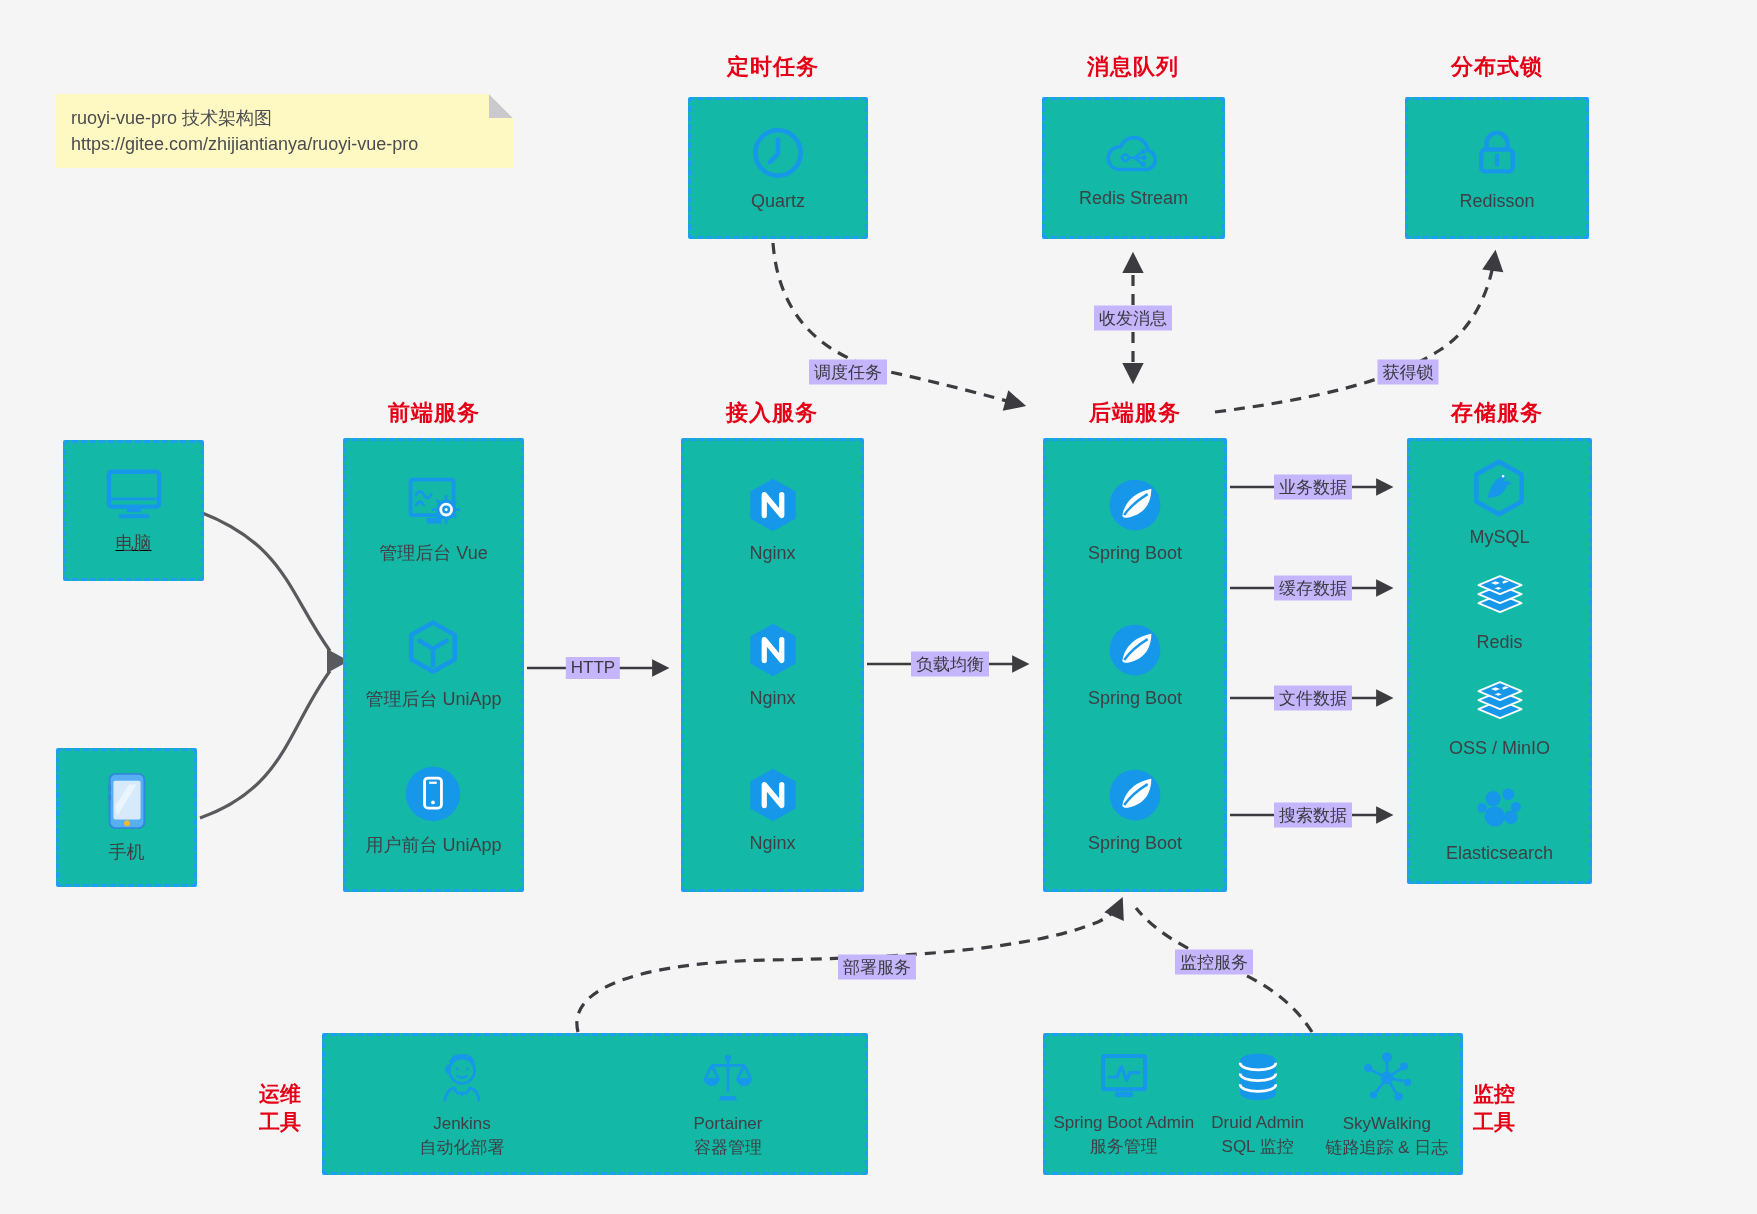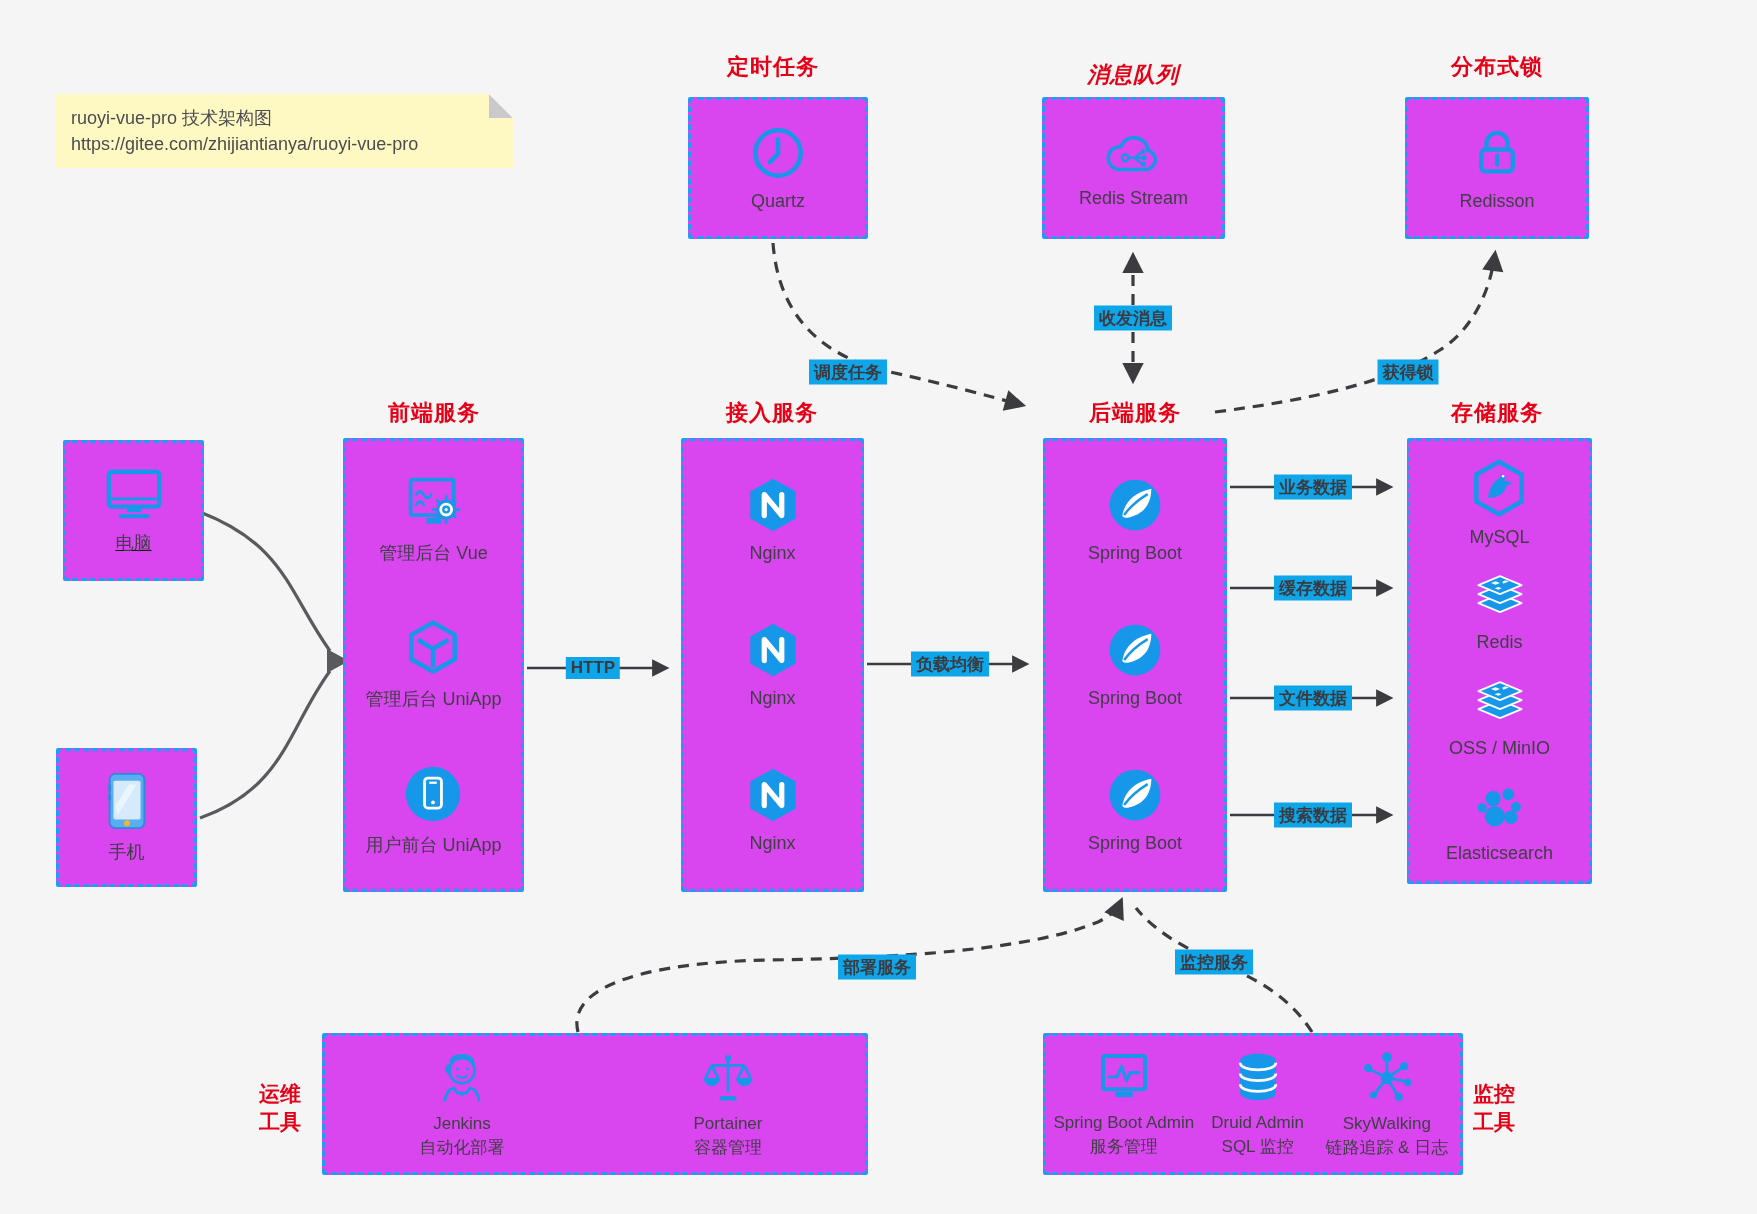--- a/index.html
+++ b/index.html
@@ -1,31 +1,31 @@
 <!DOCTYPE html>
 <html><head>
 <meta charset="utf-8">
 <style>
   html,body{margin:0;padding:0;background:#f5f5f6;}
   body{font-family:"Liberation Sans","DejaVu Sans",sans-serif;}
   .canvas{position:relative;width:1757px;height:1214px;background:#f5f5f6;overflow:hidden;}
   #connectors{position:absolute;left:0;top:0;z-index:1;pointer-events:none;}
-  .box{position:absolute;background:#d946ef;border:3px dashed #1e9df2;border-radius:2px;
+  .box{position:absolute;background:#14b8a6;border:3px dashed #1e9df2;border-radius:2px;
        box-sizing:border-box;display:flex;flex-direction:column;align-items:center;
        justify-content:space-around;z-index:2;padding:6px 0;}
   .box.row{flex-direction:row;justify-content:space-around;align-items:center;padding:8px 4px;}
   .sec-title{position:absolute;transform:translateX(-50%);color:#e60017;font-size:22px;
        font-weight:bold;z-index:2;white-space:nowrap;letter-spacing:1px;}
   .item{display:flex;flex-direction:column;align-items:center;gap:9px;}
   .item .lbl{font-size:18px;color:#3f3f44;white-space:nowrap;}
   .tool{display:flex;flex-direction:column;align-items:center;gap:1px;width:150px;}
   .tool .icon{margin-bottom:6px;}
   .tool .nm,.tool .ds{font-size:17px;color:#3f3f44;white-space:nowrap;line-height:23px;}
-  .edge-label{position:absolute;transform:translate(-50%,-50%);background:#0ea5e9;
-       padding:1px 5px;font-size:17px;color:#3a3a3f;white-space:nowrap;z-index:3;font-weight:bold;}
+  .edge-label{position:absolute;transform:translate(-50%,-50%);background:#c4b5fd;
+       padding:1px 5px;font-size:17px;color:#3a3a3f;white-space:nowrap;z-index:3;}
   .side-label{position:absolute;transform:translateX(-50%);color:#e60017;font-weight:bold;
        font-size:21px;line-height:28px;text-align:center;z-index:2;white-space:nowrap;}
   .note{position:absolute;left:55px;top:94px;width:458px;height:74px;background:#fef9c3;
        z-index:2;box-sizing:border-box;padding:11px 0 0 16px;font-size:18px;color:#4c4c50;
        line-height:26px;}
   .note-cut{position:absolute;right:0;top:0;width:0;height:0;
        border-top:24px solid #f5f5f6;border-left:24px solid transparent;}
   .note-fold{position:absolute;right:0;top:0;width:0;height:0;
        border-bottom:24px solid #c9c9ce;border-right:24px solid transparent;}
   .icon{display:block;}
@@ -67,21 +67,21 @@
   </svg>
 
   <div class="note">
     <div>ruoyi-vue-pro 技术架构图</div>
     <div>https://gitee.com/zhijiantianya/ruoyi-vue-pro</div>
     <div class="note-fold"></div>
     <div class="note-cut"></div>
   </div>
 
   <div class="sec-title" style="left:773px;top:52px;">定时任务</div>
-  <div class="sec-title" style="left:1133px;top:60px;font-style:italic;">消息队列</div>
+  <div class="sec-title" style="left:1133px;top:52px;">消息队列</div>
   <div class="sec-title" style="left:1497px;top:52px;">分布式锁</div>
   <div class="sec-title" style="left:434px;top:398px;">前端服务</div>
   <div class="sec-title" style="left:772px;top:398px;">接入服务</div>
   <div class="sec-title" style="left:1135px;top:398px;">后端服务</div>
   <div class="sec-title" style="left:1497px;top:398px;">存储服务</div>
 
   <div class="box" style="left:688px;top:97px;width:180px;height:142px;">
     <div class="item">
       <svg class="icon" width="58" height="58" viewBox="0 0 64 64">
         <circle cx="32" cy="32" r="25" fill="none" stroke="#1697ea" stroke-width="5"></circle>

